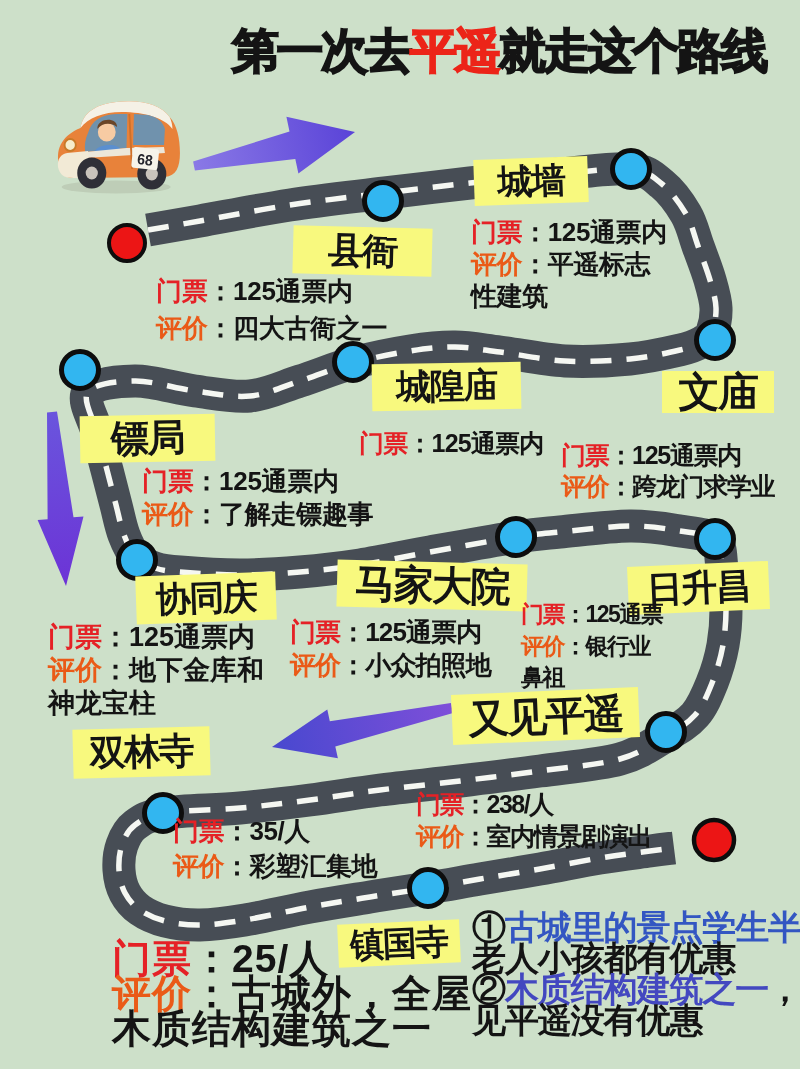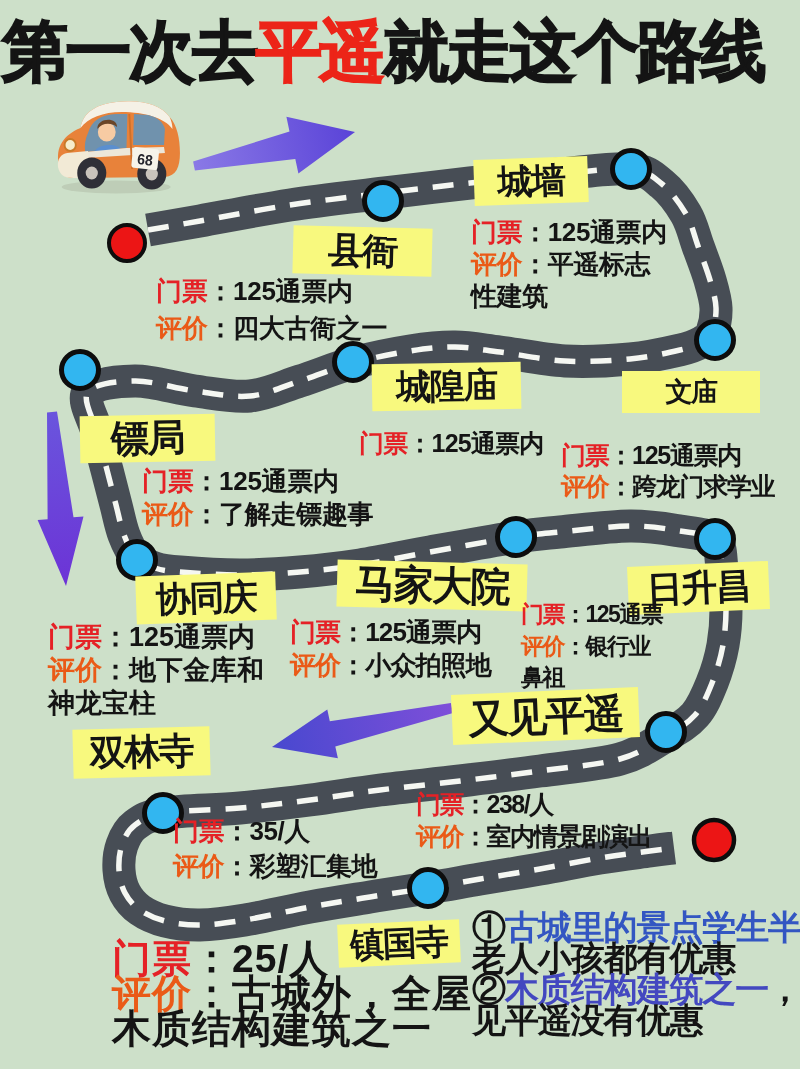--- a/index.html
+++ b/index.html
@@ -1,19 +1,19 @@
 <!DOCTYPE html>
 <html><head><meta charset="utf-8">
 <style>
 html,body{margin:0;padding:0}
 body{width:800px;height:1069px;background:#cde0c9;overflow:hidden;
  font-family:"Liberation Sans",sans-serif;position:relative}
 .stage{position:absolute;left:0;top:0;width:800px;height:1069px}
-.title{position:absolute;left:0;top:2px;width:766px;text-align:center;
- font-size:66px;font-weight:900;color:#141414;letter-spacing:-2.5px;white-space:nowrap;
+.title{position:absolute;left:0;top:2px;width:766px;text-align:right;
+ font-size:47px;font-weight:900;color:#141414;letter-spacing:-2.5px;white-space:nowrap;
  line-height:98px;-webkit-text-stroke:1.8px #141414}
 .title .red{color:#ec2418;-webkit-text-stroke:1.8px #ec2418}
 .lab{position:absolute;background:#f8f97e;color:#141414;font-weight:900;
  display:flex;align-items:center;justify-content:center;white-space:nowrap;letter-spacing:-1.5px}
 .ann{position:absolute;font-weight:700;color:#141414;white-space:nowrap}
 .rd{color:#e52126}
 .og{color:#ea5a17}
 .notes{position:absolute;left:472px;top:912px;font-weight:900;color:#141414;
  font-size:34px;letter-spacing:-1.1px;line-height:31px;white-space:nowrap}
 .bl{color:#3356c2}
@@ -73,21 +73,21 @@
   <circle cx="163" cy="813" r="18.5"></circle>
   <circle cx="428" cy="888" r="18.5"></circle>
  </g>
  <circle cx="127" cy="243" r="18" fill="#ec1515" stroke="#0d0d0d" stroke-width="4"></circle>
  <circle cx="714" cy="840" r="20" fill="#ec1515" stroke="#0d0d0d" stroke-width="4.5"></circle>
 </svg>
 <div class="title">第一次去<span class="red">平遥</span>就走这个路线</div>
 <div class="lab" style="left:474px;top:158px;width:114px;height:46px;font-size:35px;transform:rotate(-2deg)">城墙</div>
 <div class="lab" style="left:293px;top:227px;width:139px;height:48px;font-size:36px;transform:rotate(1.5deg)">县衙</div>
 <div class="lab" style="left:372px;top:363px;width:149px;height:47px;font-size:35px;transform:rotate(-1deg)">城隍庙</div>
-<div class="lab" style="left:622px;top:371px;width:138px;height:42px;font-size:27px;transform:rotate(0deg)">文庙</div>
+<div class="lab" style="left:662px;top:371px;width:112px;height:42px;font-size:41px;transform:rotate(0deg)">文庙</div>
 <div class="lab" style="left:80px;top:415px;width:135px;height:47px;font-size:38px;transform:rotate(-1deg)">镖局</div>
 <div class="lab" style="left:136px;top:574px;width:140px;height:48px;font-size:35px;transform:rotate(-2deg)">协同庆</div>
 <div class="lab" style="left:337px;top:562px;width:190px;height:47px;font-size:40px;transform:rotate(1.5deg)">马家大院</div>
 <div class="lab" style="left:628px;top:564px;width:141px;height:48px;font-size:36px;transform:rotate(-2.5deg)">日升昌</div>
 <div class="lab" style="left:452px;top:691px;width:187px;height:50px;font-size:40px;transform:rotate(-2.5deg)">又见平遥</div>
 <div class="lab" style="left:73px;top:728px;width:137px;height:49px;font-size:36px;transform:rotate(-1.5deg)">双林寺</div>
 <div class="lab" style="left:338px;top:922px;width:122px;height:43px;font-size:34px;transform:rotate(-2.5deg)">镇国寺</div>
 
 <div class="ann" style="left:156px;top:273px;line-height:37px;font-size:26px;letter-spacing:-0.3px">
     <div><span class="rd">门票</span>：125通票内</div>

